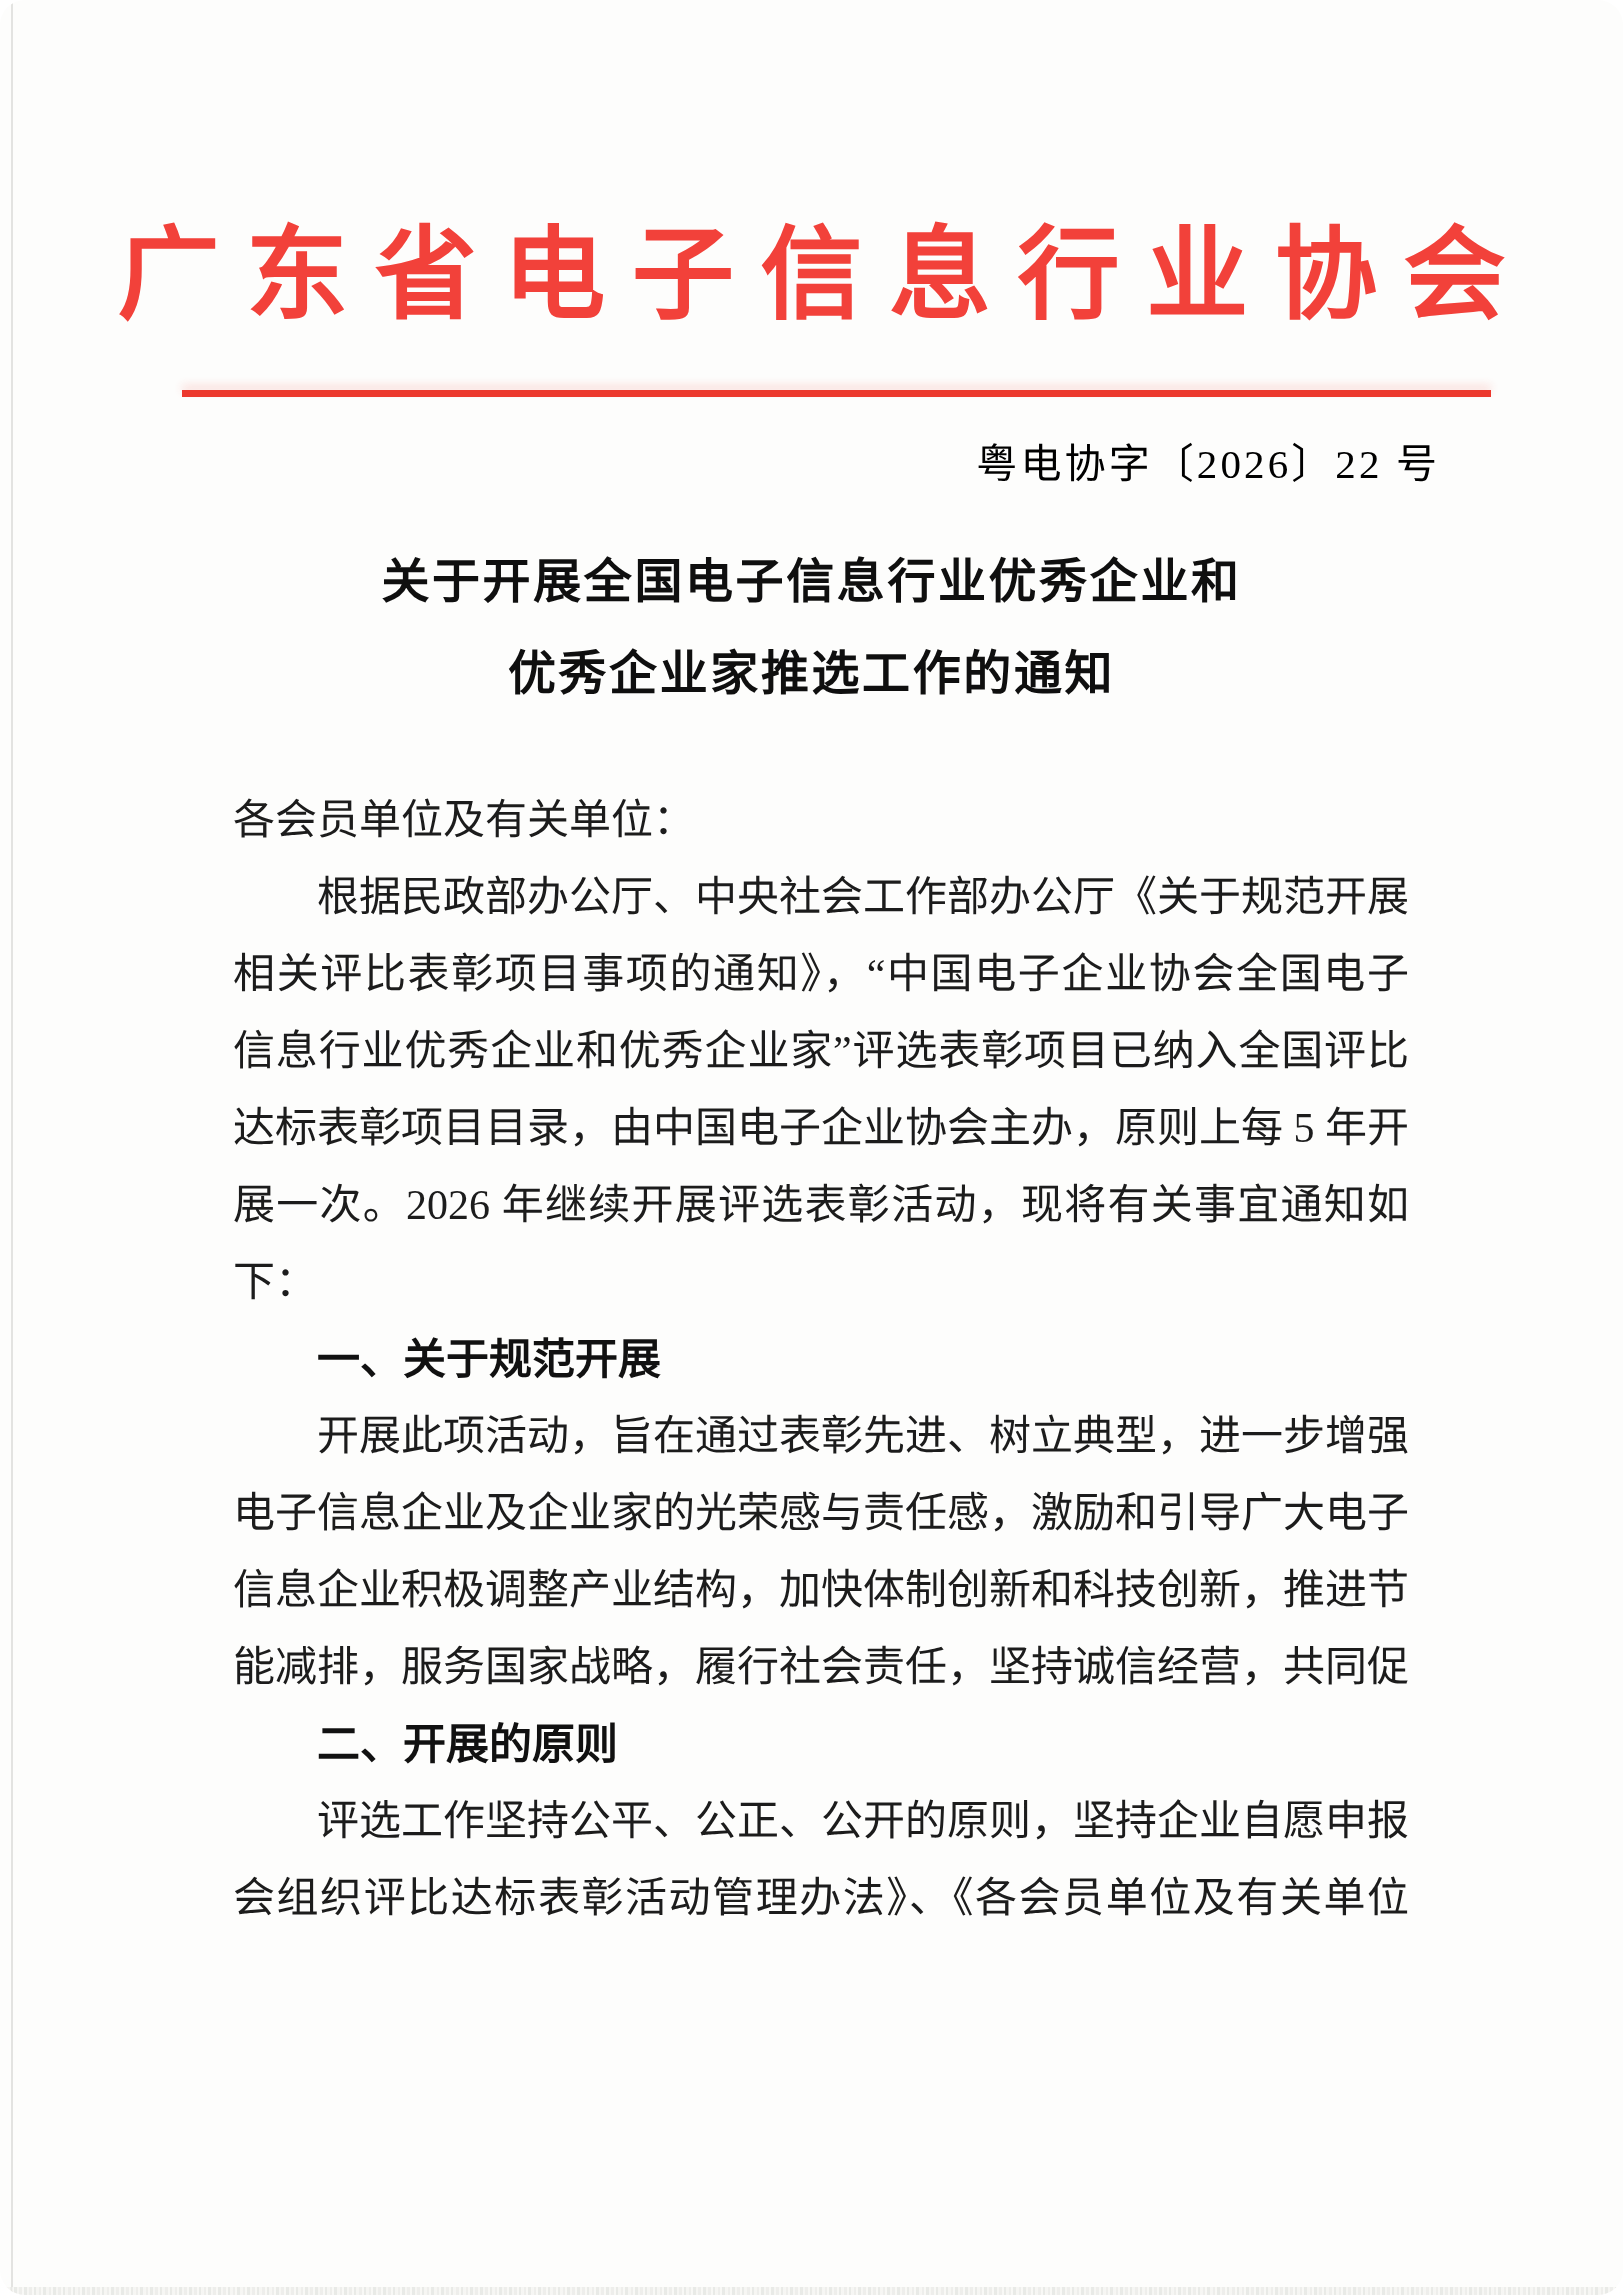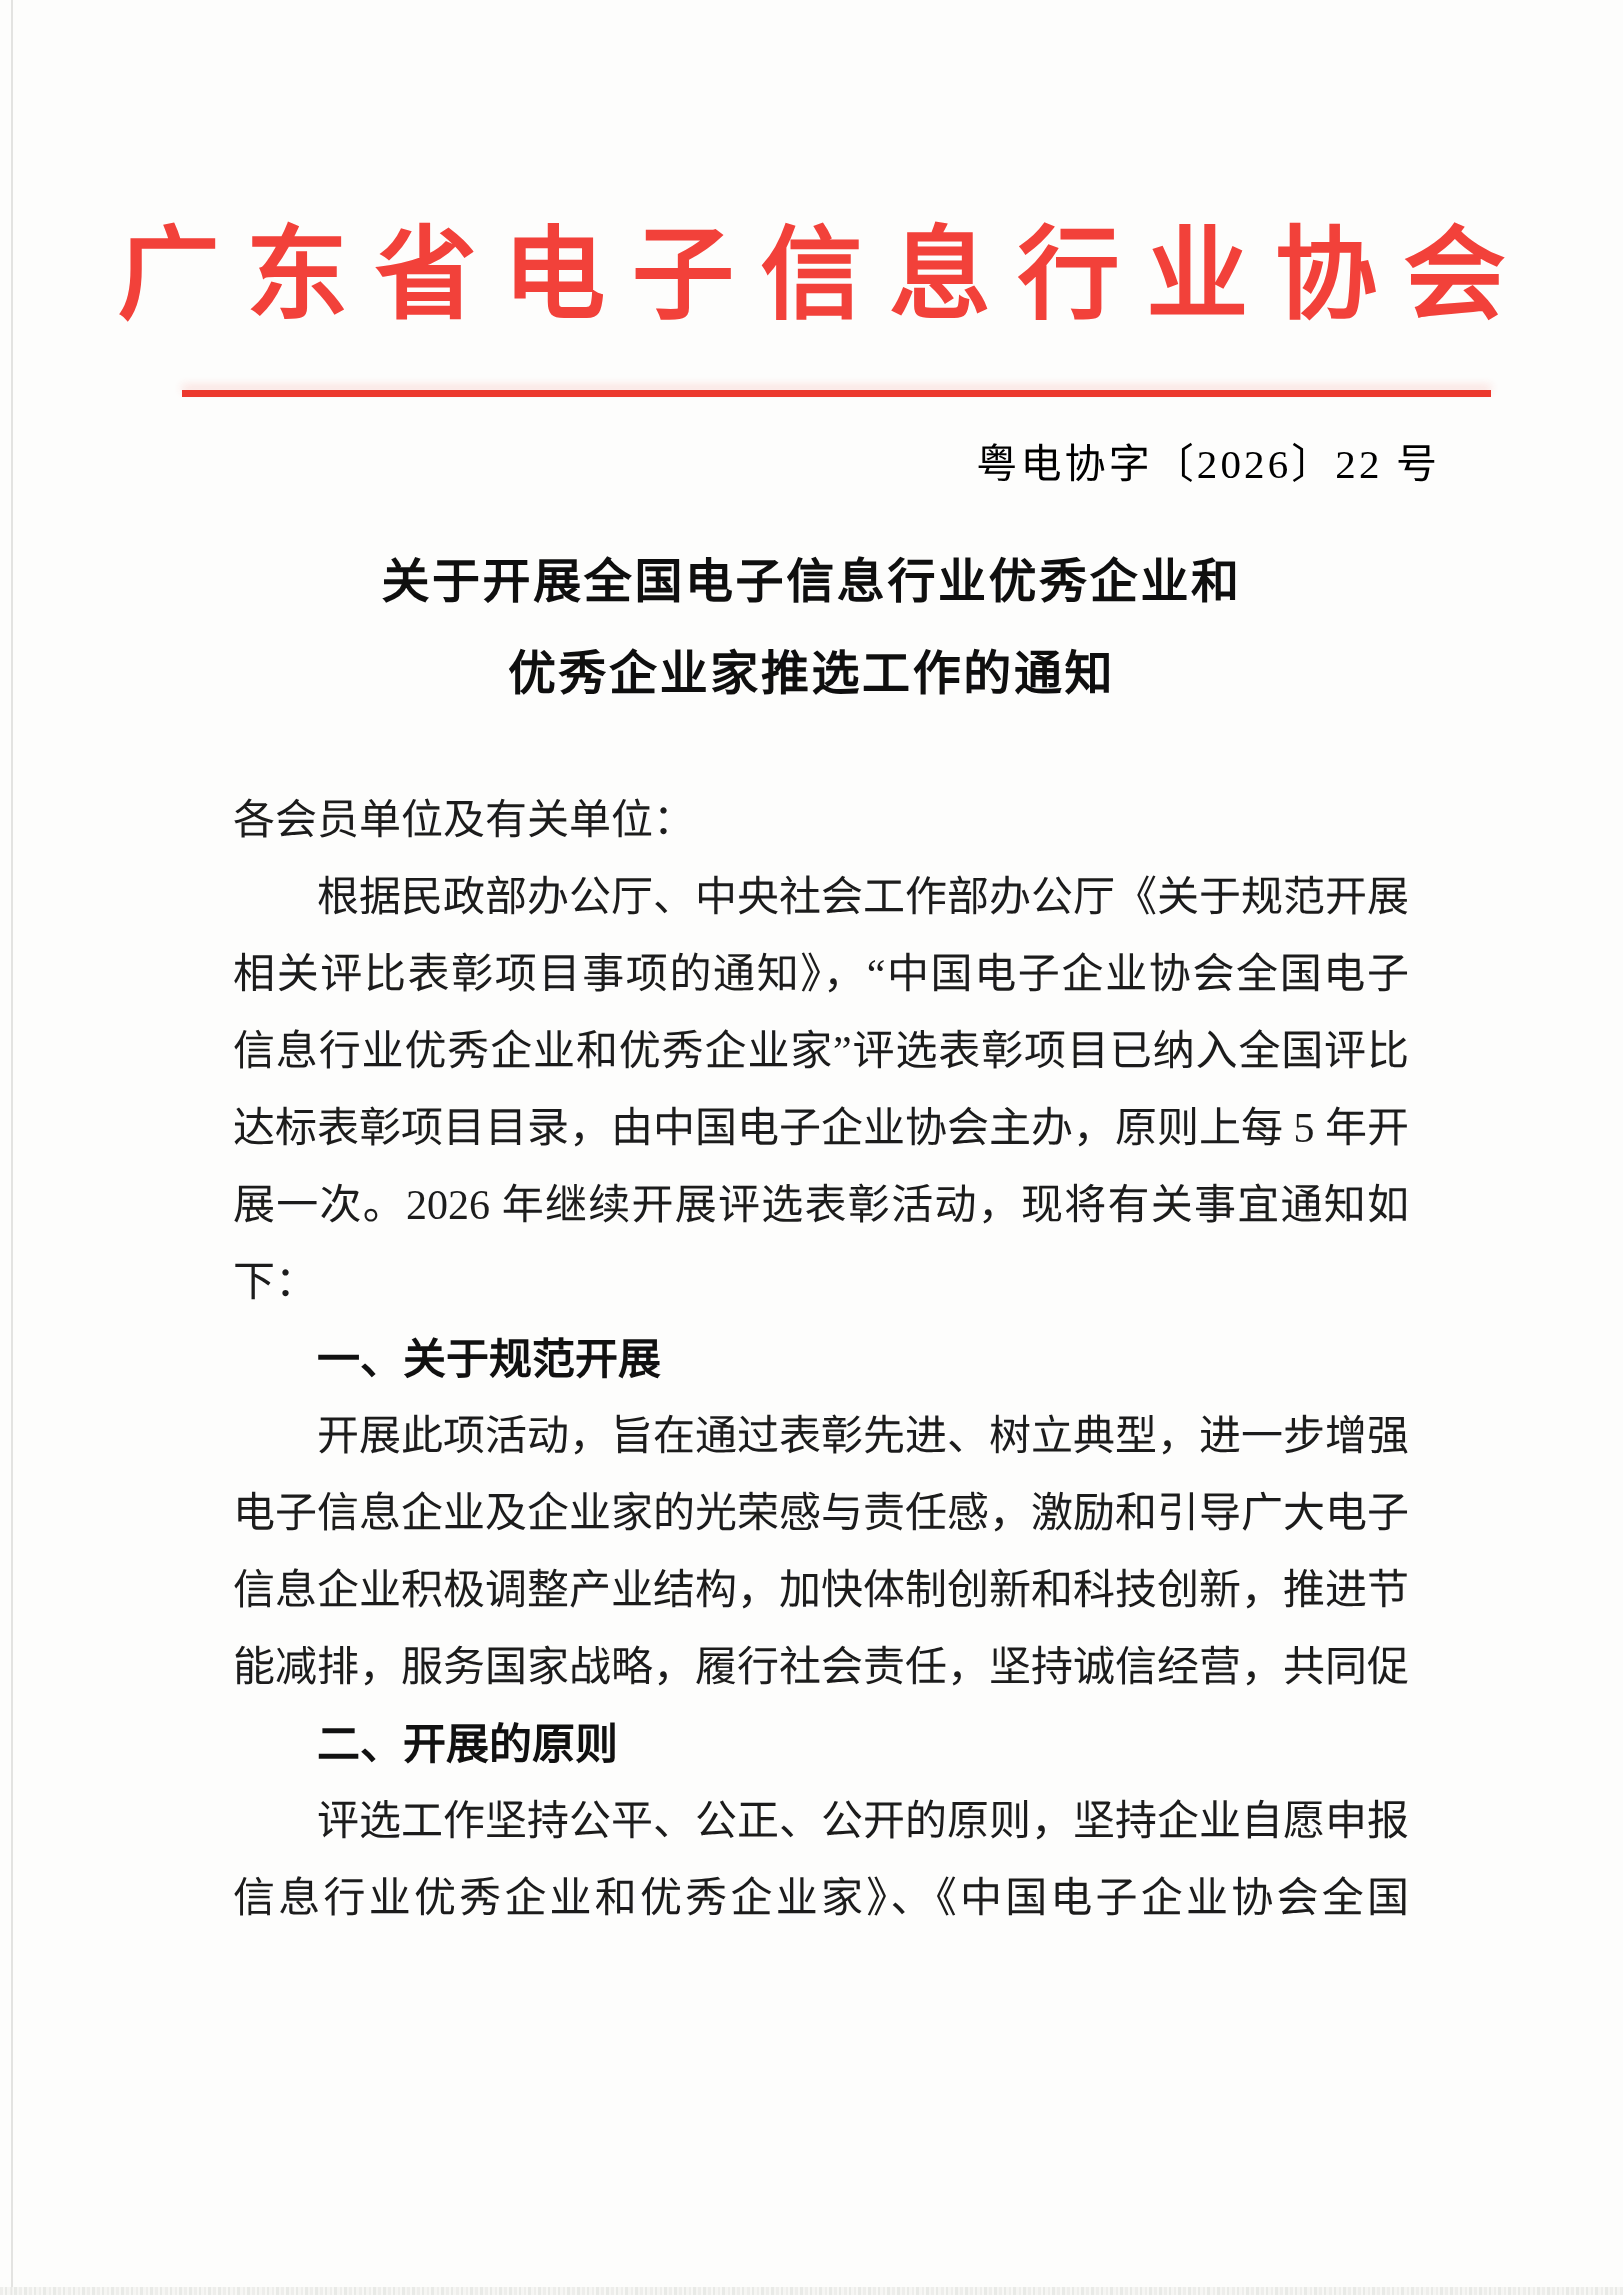--- a/index.html
+++ b/index.html
@@ -6,20 +6,21 @@
   html, body { margin: 0; padding: 0; background: #ffffff; }
 
   .page {
     position: relative;
     width: 1623px;
     height: 2295px;
     background: #fdfdfc;
     overflow: hidden;
     font-family: "Liberation Serif", "DejaVu Serif", serif;
     color: #1c1c1c;
+    border-radius: 25px;
   }
 
   
   .scan-edge-left {
     position: absolute; left: 10.7px; top: 0;
     width: 2px; height: 100%;
     background: #cdcdca; opacity: .55;
   }
   .scan-noise-bottom {
     position: absolute; left: 0; bottom: 0;
@@ -109,19 +110,19 @@
     <div class="line fill">达标表彰项目目录，由中国电子企业协会主办，原则上每 5 年开</div>
     <div class="line fill">展一次。2026 年继续开展评选表彰活动，现将有关事宜通知如</div>
     <div class="line">下：</div>
     <div class="line heading indent">一、关于规范开展</div>
     <div class="line fill indent">开展此项活动，旨在通过表彰先进、树立典型，进一步增强</div>
     <div class="line fill">电子信息企业及企业家的光荣感与责任感，激励和引导广大电子</div>
     <div class="line fill">信息企业积极调整产业结构，加快体制创新和科技创新，推进节</div>
     <div class="line fill">能减排，服务国家战略，履行社会责任，坚持诚信经营，共同促</div>
     <div class="line heading indent">二、开展的原则</div>
     <div class="line fill indent">评选工作坚持公平、公正、公开的原则，坚持企业自愿申报</div>
-    <div class="line fill">信息行业优秀企业和优秀企业家》、《中国电子企业协会全国</div>
+    <div class="line fill">会组织评比达标表彰活动管理办法》、《各会员单位及有关单位</div>
   </div>
 
   <div class="scan-noise-bottom"></div>
 
 </div>
 
 
 </body></html>

